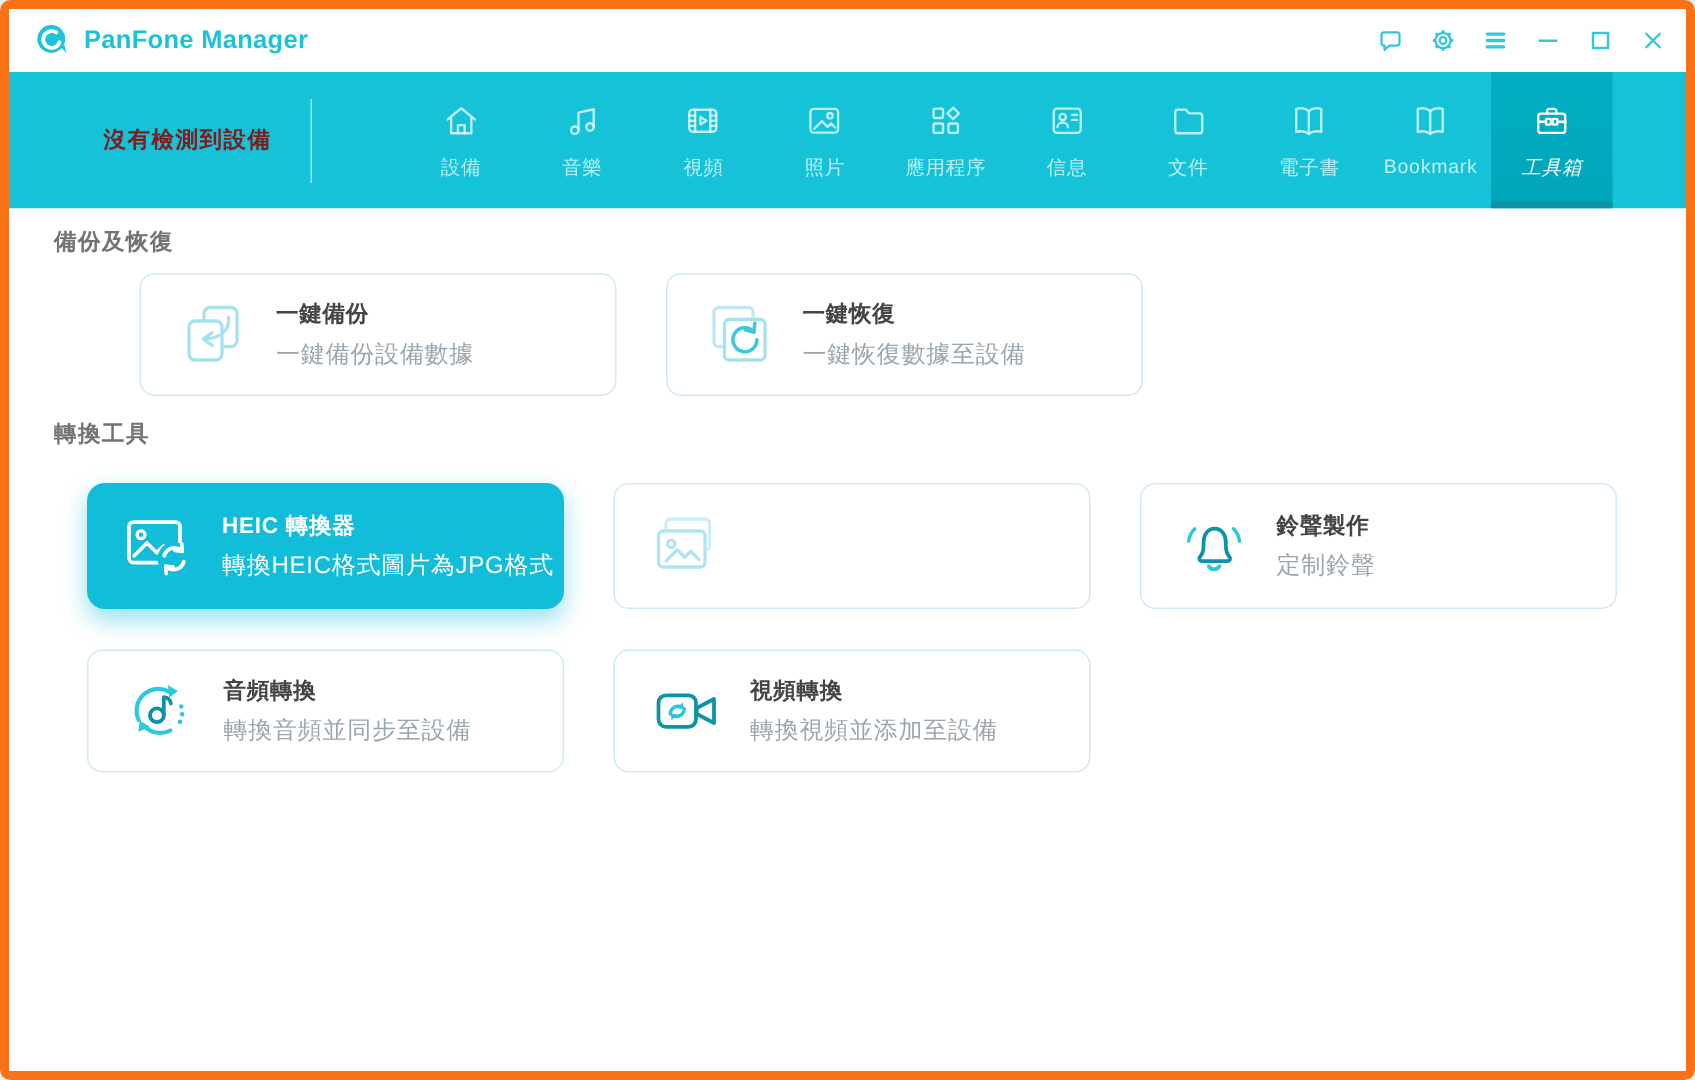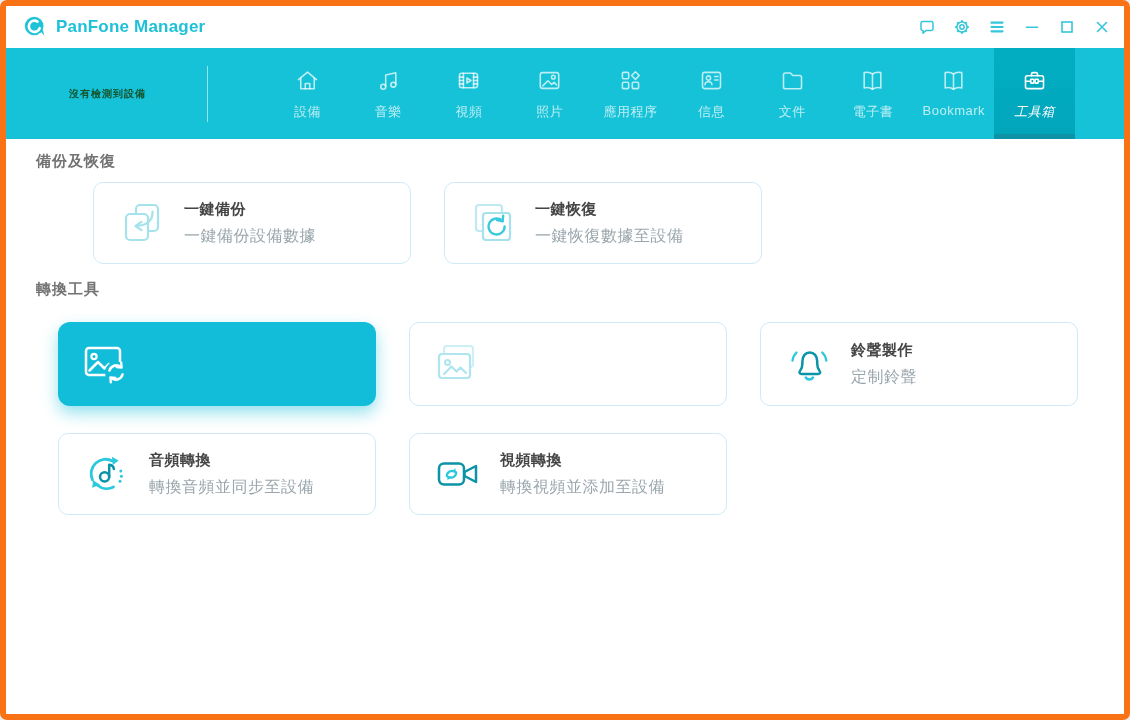--- a/index.html
+++ b/index.html
@@ -13,21 +13,21 @@
     display:flex; align-items:center; }
   .logo { margin-left:16px; width:26px; height:26px; flex:0 0 auto; }
   .app-title { margin-left:8px; color:#1ec1d8; font-size:17px; font-weight:bold; letter-spacing:.2px; }
   .titlebar-right { margin-left:auto; margin-right:12px; display:flex; align-items:center; gap:15px; }
   .tbtn { width:20px; height:20px; display:flex; align-items:center; justify-content:center;
     color:#35c6da; cursor:pointer; }
   .tbtn svg { width:18px; height:18px; }
   
   .navbar { position:absolute; left:0; top:42px; width:100%; height:91px; background:#15c2d8; }
   .device-status { position:absolute; left:63px; top:0; height:100%; display:flex; align-items:center;
-    color:#14532d; font-size:10px; font-weight:bold; letter-spacing:1px; }
+    color:#7f1d1d; font-size:15px; font-weight:bold; letter-spacing:1px; }
   .nav-divider { position:absolute; left:201px; top:18px; height:56px; width:1px;
     background:rgba(255,255,255,.55); }
   .tabs { position:absolute; left:261px; top:0; width:808px; height:100%; display:flex; }
   .tab { flex:1 1 0; height:100%; display:flex; flex-direction:column; align-items:center;
     padding-top:19px; color:rgba(255,255,255,.72); cursor:pointer; position:relative; }
   .tab .tab-icon svg { width:27px; height:27px; display:block; }
   .tab .tab-label { margin-top:9px; font-size:13px; letter-spacing:.5px; }
   .tab.active { background:linear-gradient(#02aec3,#01a5ba); color:#ffffff;font-style:italic; }
   .tab.active::after { content:""; position:absolute; left:0; bottom:0; width:100%; height:5px;
     background:#0e93a6; }
@@ -269,20 +269,24 @@
             <rect x="3" y="7" width="34" height="27" rx="3" stroke="#ffffff" stroke-width="2.5"></rect>
             <circle cx="11" cy="15.5" r="2.6" stroke="#ffffff" stroke-width="2.2"></circle>
             <path d="M6.5 29.5 l8.5-8.5 6.5 6.5 4.5-4.5 4.5 4.5" stroke="#ffffff" stroke-width="2.5"></path>
             <circle cx="33" cy="31.5" r="11" fill="#12bdda"></circle>
             <path d="M26.5 29.5 a7 7 0 0 1 11-3.8" stroke="#ffffff" stroke-width="2.6"></path>
             <path d="M38.2 21.6 l.4 5 -5-.6" stroke="#ffffff" stroke-width="2.4"></path>
             <path d="M39.5 33.5 a7 7 0 0 1 -11 3.8" stroke="#ffffff" stroke-width="2.6"></path>
             <path d="M27.8 41.4 l-.4-5 5 .6" stroke="#ffffff" stroke-width="2.4"></path>
           </svg>
         </span>
+        <div class="card-text">
+          <div class="card-title">HEIC 轉換器</div>
+          <div class="card-sub">轉換HEIC格式圖片為JPG格式</div>
+        </div>
       </div>
 
       <div class="card dimmed">
         <span class="card-icon">
           <svg viewBox="0 0 46 46" fill="none" stroke-linecap="round" stroke-linejoin="round">
             <rect x="9" y="5" width="29" height="21" rx="3" stroke="#cdeff6" stroke-width="2.2"></rect>
             <rect x="4" y="13" width="31" height="24" rx="3" fill="#ffffff" stroke="#aee5ef" stroke-width="2.2"></rect>
             <circle cx="12.5" cy="21.5" r="2.5" stroke="#aee5ef" stroke-width="2"></circle>
             <path d="M9 33 l7.5-7.5 5 5 4-4 5.5 5.5" stroke="#aee5ef" stroke-width="2.2"></path>
           </svg>

